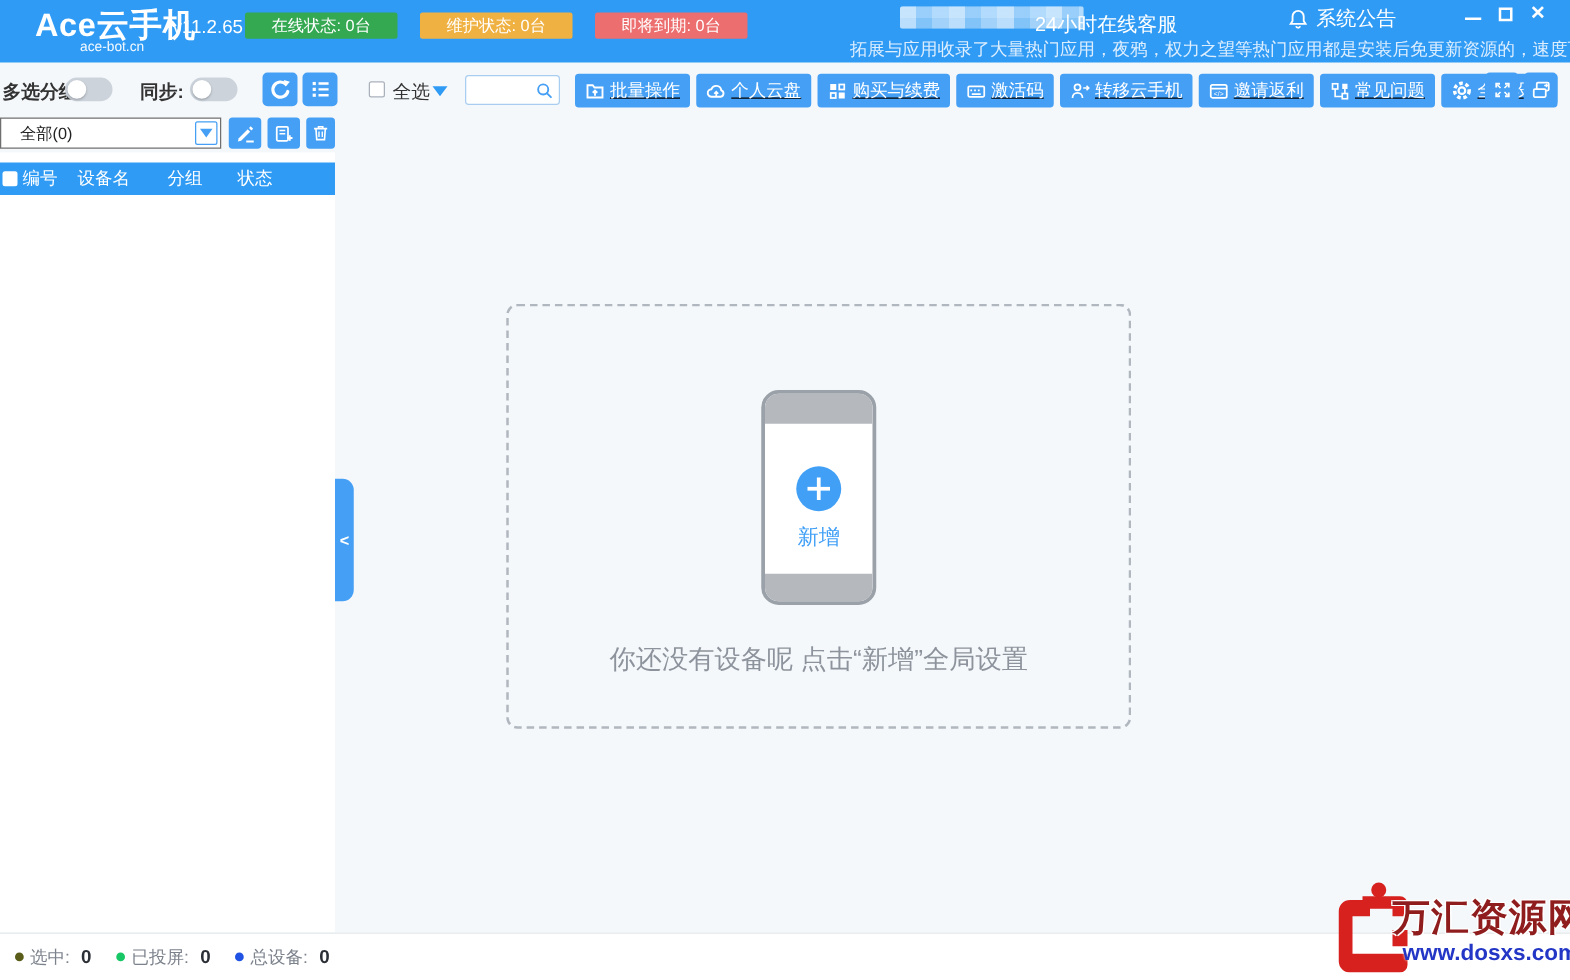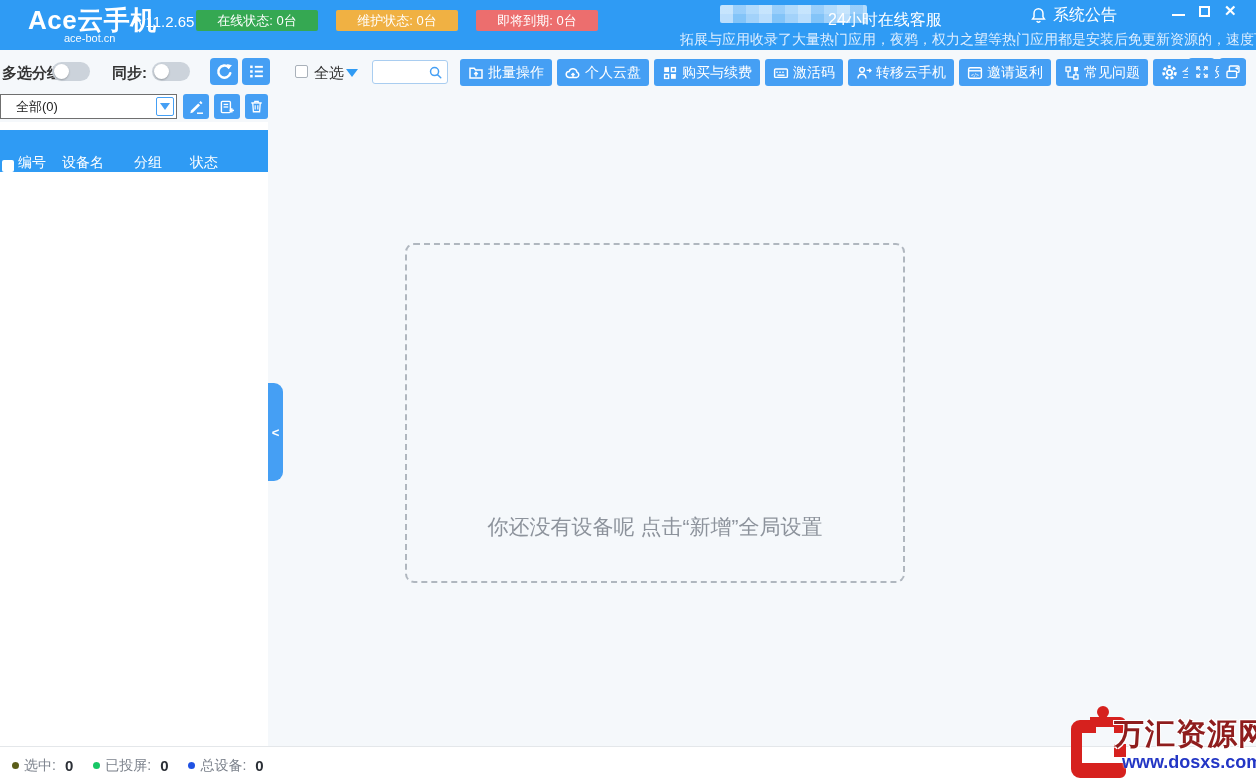--- a/index.html
+++ b/index.html
@@ -37,40 +37,40 @@
                   background:#fff; box-shadow:0 1px 2px rgba(0,0,0,.25); }
   .sq-btn { position:absolute; top:58px; width:28px; height:27px; background:#459ff4; border:none;
             border-radius:4px; display:flex; align-items:center; justify-content:center; padding:0; }
   .checkbox { position:absolute; width:13px; height:13px; background:#fff; border:1px solid #a9b1ba; border-radius:2px; }
   .caret-down { width:0; height:0; border-left:6px solid transparent; border-right:6px solid transparent;
                 border-top:8px solid #2f9bf4; position:absolute; }
   .search-box { position:absolute; left:372px; top:60px; width:76px; height:24px; background:#fff;
                 border:1px solid #a9cdf0; border-radius:3px; display:flex; align-items:center; }
   .search-box input { flex:1; min-width:0; border:none; outline:none; background:transparent;
                       font-size:13px; padding:0 2px 0 5px; font-family:"Liberation Sans",sans-serif; }
-  .tb-buttons { position:absolute; left:460px; top:59px; display:flex; gap:5px; }
+  .tb-buttons { position:absolute; left:460px; top:59px; display:flex; gap:5px;text-decoration:underline; }
   .tb-btn { height:27px; background:#459ff4; color:#fff; border:none; border-radius:3px; font-size:14px;
             display:flex; align-items:center; gap:4px; padding:0 8px; font-family:"Liberation Sans",sans-serif; }
   .tb-btn svg, .sq-btn svg { display:block; }
 
   
   .group-select { position:absolute; left:0; top:94px; width:177px; height:25px; background:#fff;
                   border:1px solid #6f6f6f; display:flex; align-items:center;padding-left:10px; }
   .group-select .val { flex:1; font-size:13px; color:#222; padding-left:5px; }
   .group-select .arrow-btn { width:18px; height:19px; margin-right:2px; border:1px solid #459ff4; border-radius:2px;
                   background:#fff; display:flex; align-items:center; justify-content:center; }
   .group-select .arrow-btn i { width:0; height:0; border-left:5px solid transparent; border-right:5px solid transparent;
                   border-top:7px solid #459ff4; }
   .side-btn { position:absolute; top:94px; height:25px; background:#459ff4; border:none; border-radius:3px;
               display:flex; align-items:center; justify-content:center; }
 
   
   .sidebar { position:absolute; left:0; top:122px; width:268px; height:624px; background:#fff; }
-  .table-header { position:absolute; left:0; top:8px; width:268px; height:42px; background:#2f9bf4;
-                  display:flex; align-items:flex-end; color:#fff; font-size:14px; }
+  .table-header { position:absolute; left:0; top:8px; width:268px; height:26px; background:#2f9bf4;
+                  display:flex; align-items:center; color:#fff; font-size:14px; }
   .table-header .checkbox { position:static; width:12px; height:12px; margin-left:2px; border:none; }
   .col-bianhao { margin-left:4px; } .col-shebei { margin-left:16px; } .col-fenzu { margin-left:30px; } .col-zhuangtai { margin-left:28px; }
 
   .collapse-handle { position:absolute; left:268px; top:383px; width:15px; height:98px; background:#459ff4;
                      border-radius:0 9px 9px 0; color:#fff; display:flex; align-items:center; justify-content:center;
                      font-size:13px; font-weight:bold; }
 
   
   .empty-box { position:absolute; left:405px; top:243px; width:500px; height:340px;
                border:2px dashed #b0b7bf; border-radius:9px; }
@@ -304,20 +304,28 @@
     <span class="col-fenzu">分组</span>
     <span class="col-zhuangtai">状态</span>
   </div>
 </div>
 
 <div class="collapse-handle">
   <span>&lt;</span>
 </div>
 
 <div class="empty-box">
+  <div class="phone">
+    <div class="bar-top"></div>
+    <div class="bar-bottom"></div>
+    <div class="add-wrap">
+      <div class="plus-circle"></div>
+      <div class="add-label">新增</div>
+    </div>
+  </div>
   <div class="empty-hint">你还没有设备呢 点击“新增”全局设置</div>
 </div>
 
 <div class="statusbar">
   <div class="st-item">
     <span class="st-dot dot-selected"></span>
     <span class="st-label">选中:</span>
     <span class="st-value">0</span>
   </div>
   <div class="st-item">

